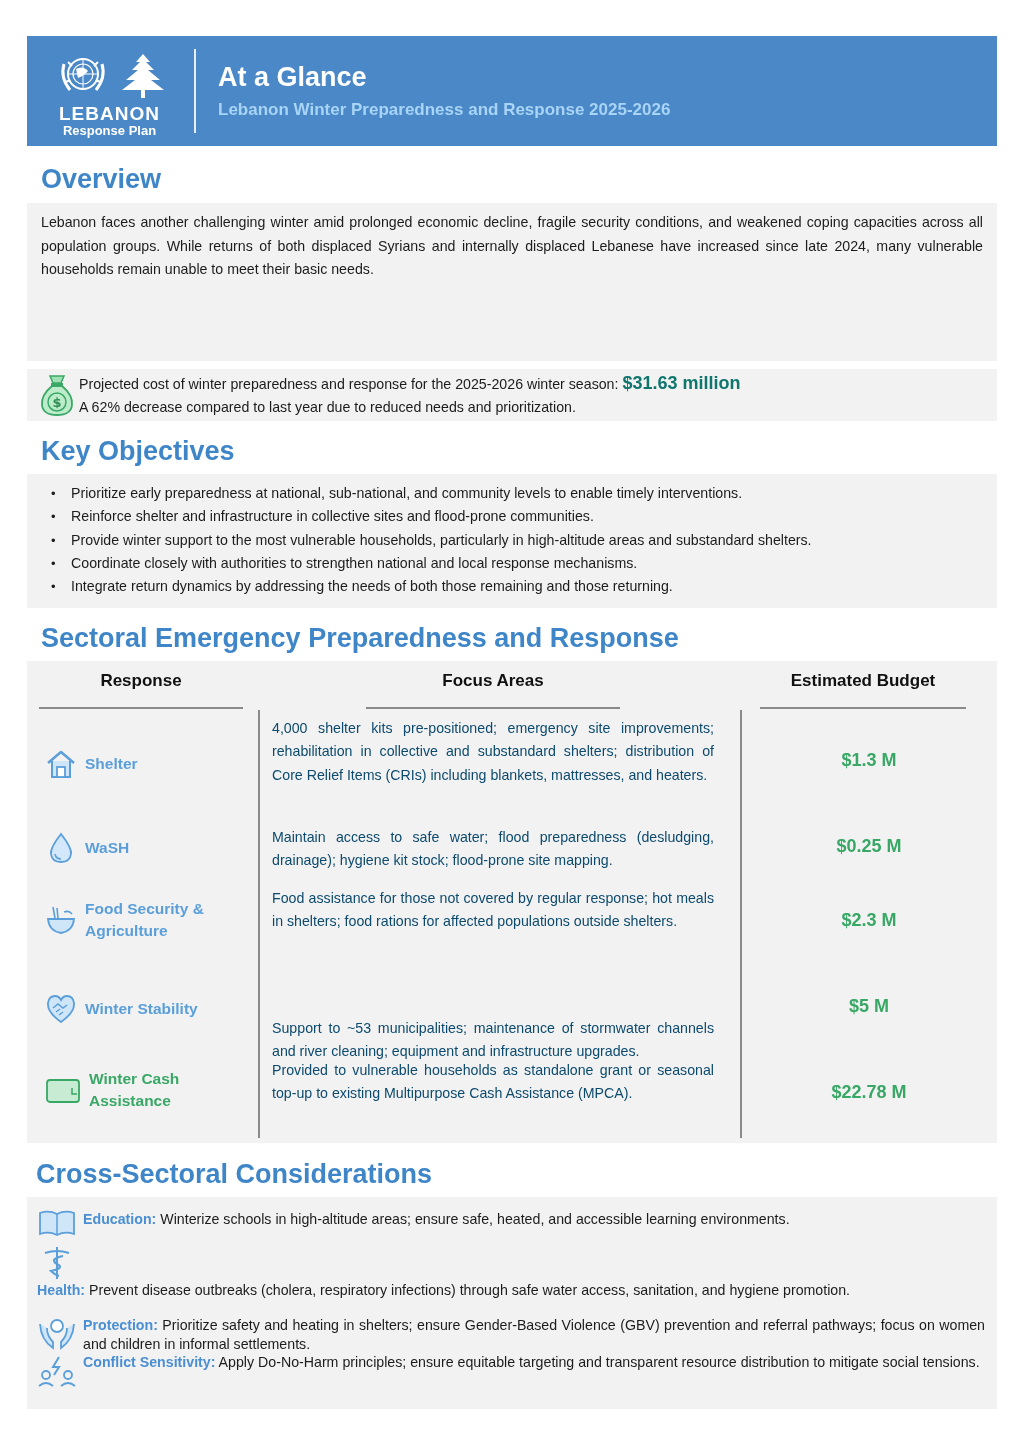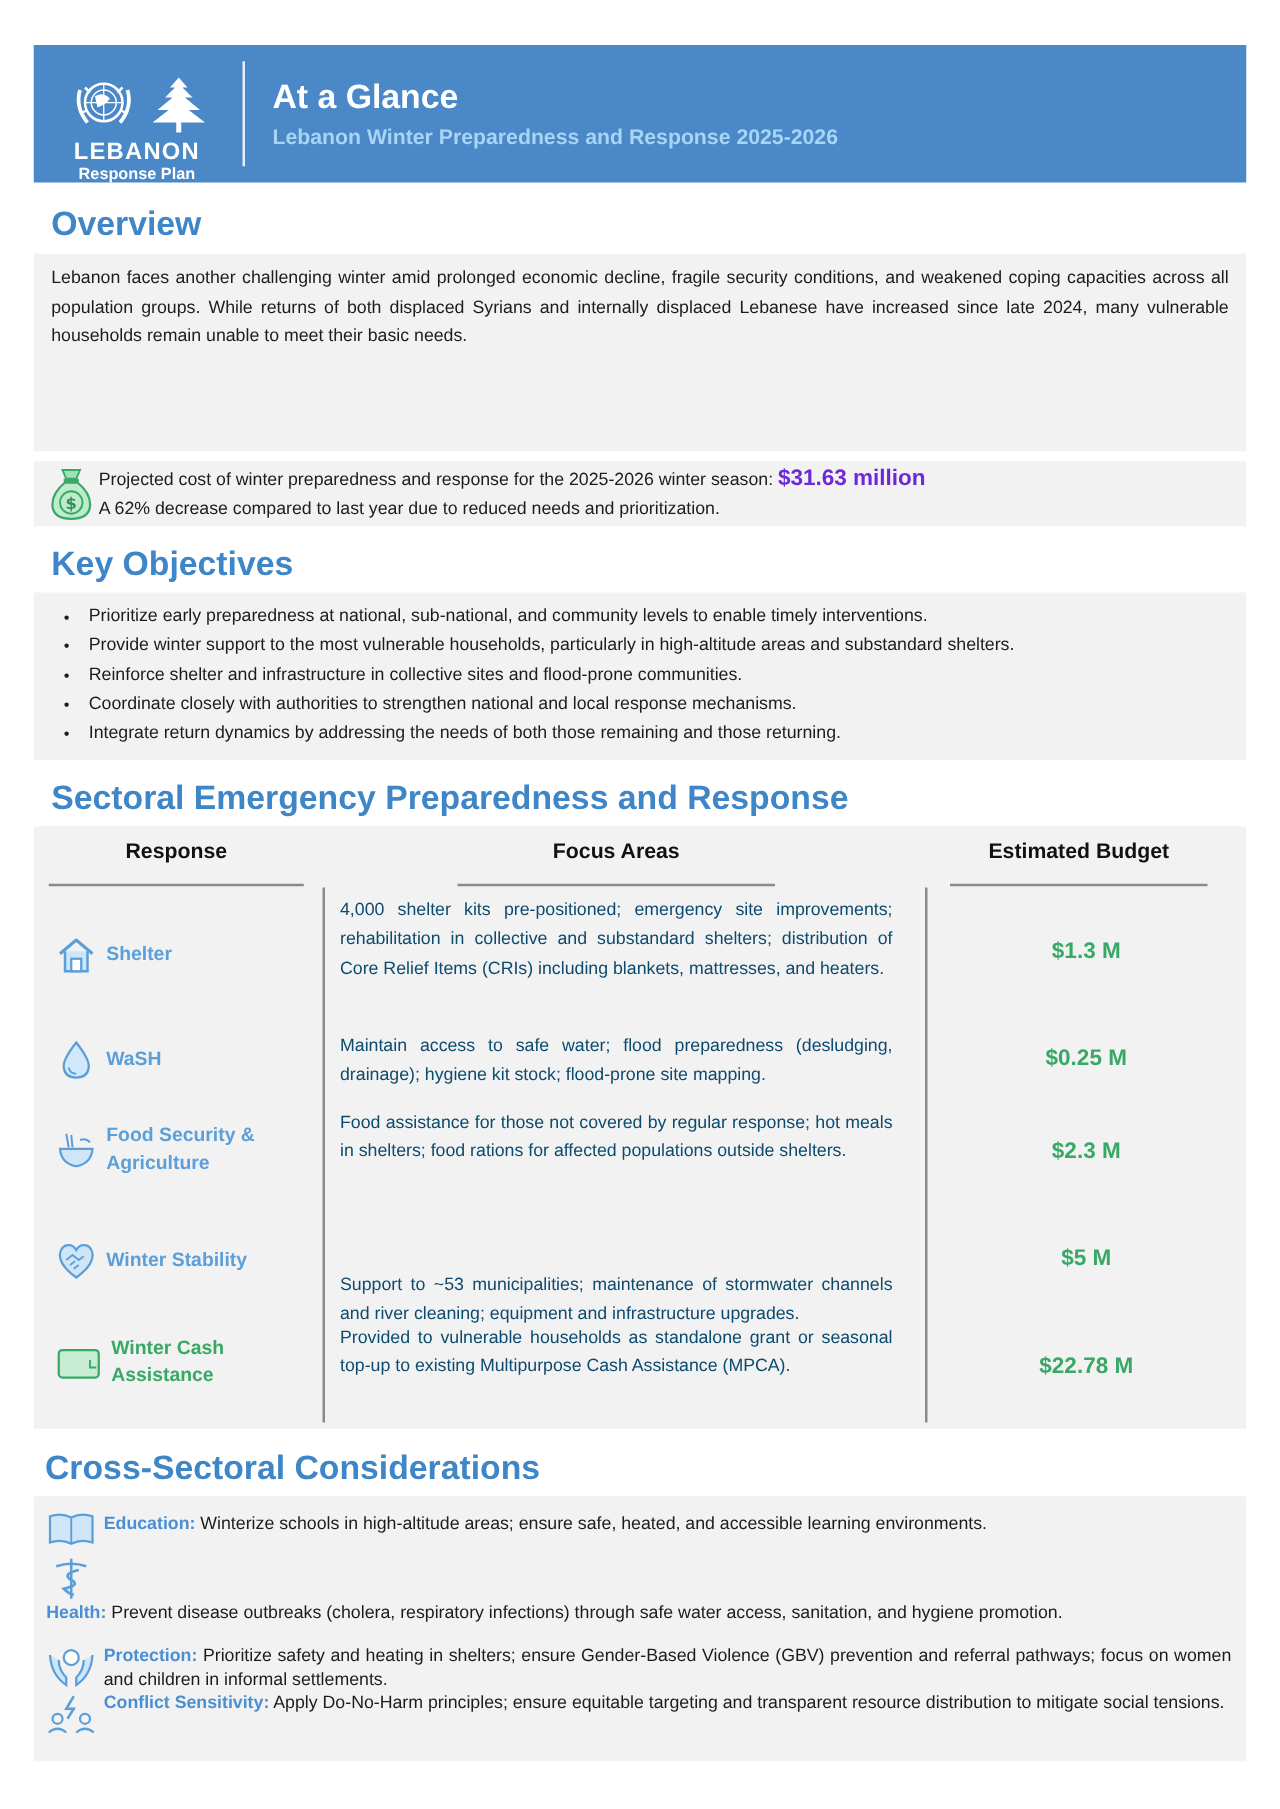--- a/index.html
+++ b/index.html
@@ -3,40 +3,40 @@
 <meta charset="utf-8">
 <style>
   * { box-sizing: border-box; margin: 0; padding: 0; }
   html, body { width: 1024px; height: 1447px; background: #ffffff; }
   body { font-family: "Liberation Sans", "DejaVu Sans", sans-serif; color: #1c1c1c; position: relative; overflow: hidden; }
 
   .header-banner {
     position: absolute; left: 27px; top: 36px; width: 970px; height: 110px;
     background: #4a88c7; display: flex; align-items: center;
   }
-  .logo-block { width: 165px; height: 100%; display: flex; flex-direction: column; align-items: center; justify-content: flex-end; padding-top: 16px; }
+  .logo-block { width: 165px; height: 100%; display: flex; flex-direction: column; align-items: center; justify-content: flex-start; padding-top: 16px; }
   .logo-icons { display: flex; gap: 8px; align-items: center; height: 48px; }
   .logo-text-main { color: #fff; font-weight: bold; font-size: 19px; letter-spacing: 1px; line-height: 20px; margin-top: 4px; }
   .logo-text-sub { color: #fff; font-weight: bold; font-size: 13px; line-height: 14px; }
   .header-divider { width: 2px; height: 84px; background: #e6eef8; margin-left: 2px; margin-right: 22px; }
   .header-titles { display: flex; flex-direction: column; }
   .header-title { color: #fff; font-weight: bold; font-size: 27px; line-height: 34px; }
   .header-subtitle { color: #a8d4f5; font-weight: bold; font-size: 17px; line-height: 24px; margin-top: 4px; }
 
   .section-heading { position: absolute; color: #3f86c8; font-weight: bold; font-size: 27px; line-height: 32px; }
 
   .panel { position: absolute; left: 27px; width: 970px; background: #f2f2f2; }
 
   .overview-text { font-size: 14.2px; line-height: 23.5px; text-align: justify; padding: 8px 14px 0 14px; color: #1c1c1c; }
   .overview-text p + p { margin-top: 23px; }
 
   .cost-row { display: flex; align-items: center; padding: 0 12px; height: 100%; }
   .cost-icon { width: 36px; height: 44px; margin-right: 4px; flex-shrink: 0; }
   .cost-lines { font-size: 14.2px; line-height: 23px; }
-  .cost-amount { color: #6d28d9; font-weight: bold; font-size: 18px; }
+  .cost-amount { color: #0f766e; font-weight: bold; font-size: 18px; }
 
   .objectives-list { list-style: none; padding: 8px 0 0 24px; font-size: 14.2px; line-height: 23.3px; }
   .objectives-list li { position: relative; padding-left: 20px; }
   .objectives-list li::before { content: "•"; position: absolute; left: 0; top: 0; font-size: 13px; }
   .th { position: absolute; font-weight: bold; font-size: 17px; text-align: center; color: #111; }
   .th-rule { position: absolute; height: 2px; background: #8a8a8a; }
   .col-divider { position: absolute; width: 2px; background: #8a8a8a; }
 
   .row-label { position: absolute; left: 45px; display: flex; align-items: center; }
   .row-label .ico { width: 32px; height: 32px; margin-right: 8px; flex-shrink: 0; }
@@ -103,22 +103,22 @@
       </div>
       <div>A 62% decrease compared to last year due to reduced needs and prioritization.</div>
     </div>
   </div>
 </div>
 
 <div class="section-heading" style="left:41px; top:435px;">Key Objectives</div>
 <div class="panel" style="top:474px; height:134px;">
   <ul class="objectives-list">
     <li>Prioritize early preparedness at national, sub-national, and community levels to enable timely interventions.</li>
+    <li>Reinforce shelter and infrastructure in collective sites and flood-prone communities.</li>
     <li>Provide winter support to the most vulnerable households, particularly in high-altitude areas and substandard shelters.</li>
-    <li>Reinforce shelter and infrastructure in collective sites and flood-prone communities.</li>
     <li>Coordinate closely with authorities to strengthen national and local response mechanisms.</li>
     <li>Integrate return dynamics by addressing the needs of both those remaining and those returning.</li>
   </ul>
 </div>
 
 <div class="section-heading" style="left:41px; top:622px;">Sectoral Emergency Preparedness and Response</div>
 <div class="panel" style="top:661px; height:482px;"></div>
 
 <div class="th" style="left:40px; width:202px; top:671px;">Response</div>
 <div class="th" style="left:366px; width:254px; top:671px;">Focus Areas</div>

